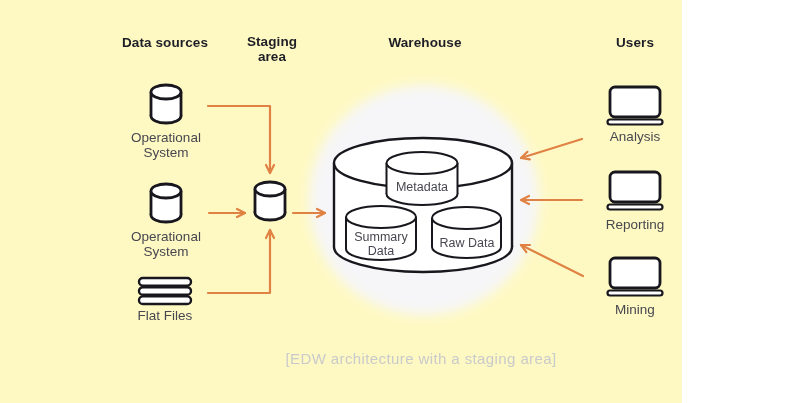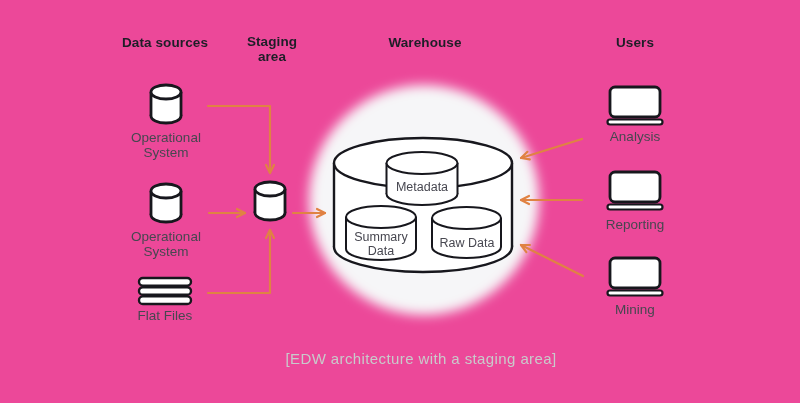--- a/index.html
+++ b/index.html
@@ -2,23 +2,23 @@
 <html><head>
 <meta charset="utf-8">
 <style>
   html, body {
     margin: 0;
     padding: 0;
     background: #ffffff;
   }
   #stage {
     position: relative;
-    width: 800px;
+    width: 682px;
     height: 403px;
-    background: #ec4899;
+    background: #fef9c3;
     overflow: hidden;
     font-family: "Liberation Sans", sans-serif;
   }
   svg text {
     text-anchor: middle;
     font-family: "Liberation Sans", sans-serif;
   }
   .hdr {
     font-size: 13.5px;
     font-weight: 700;

